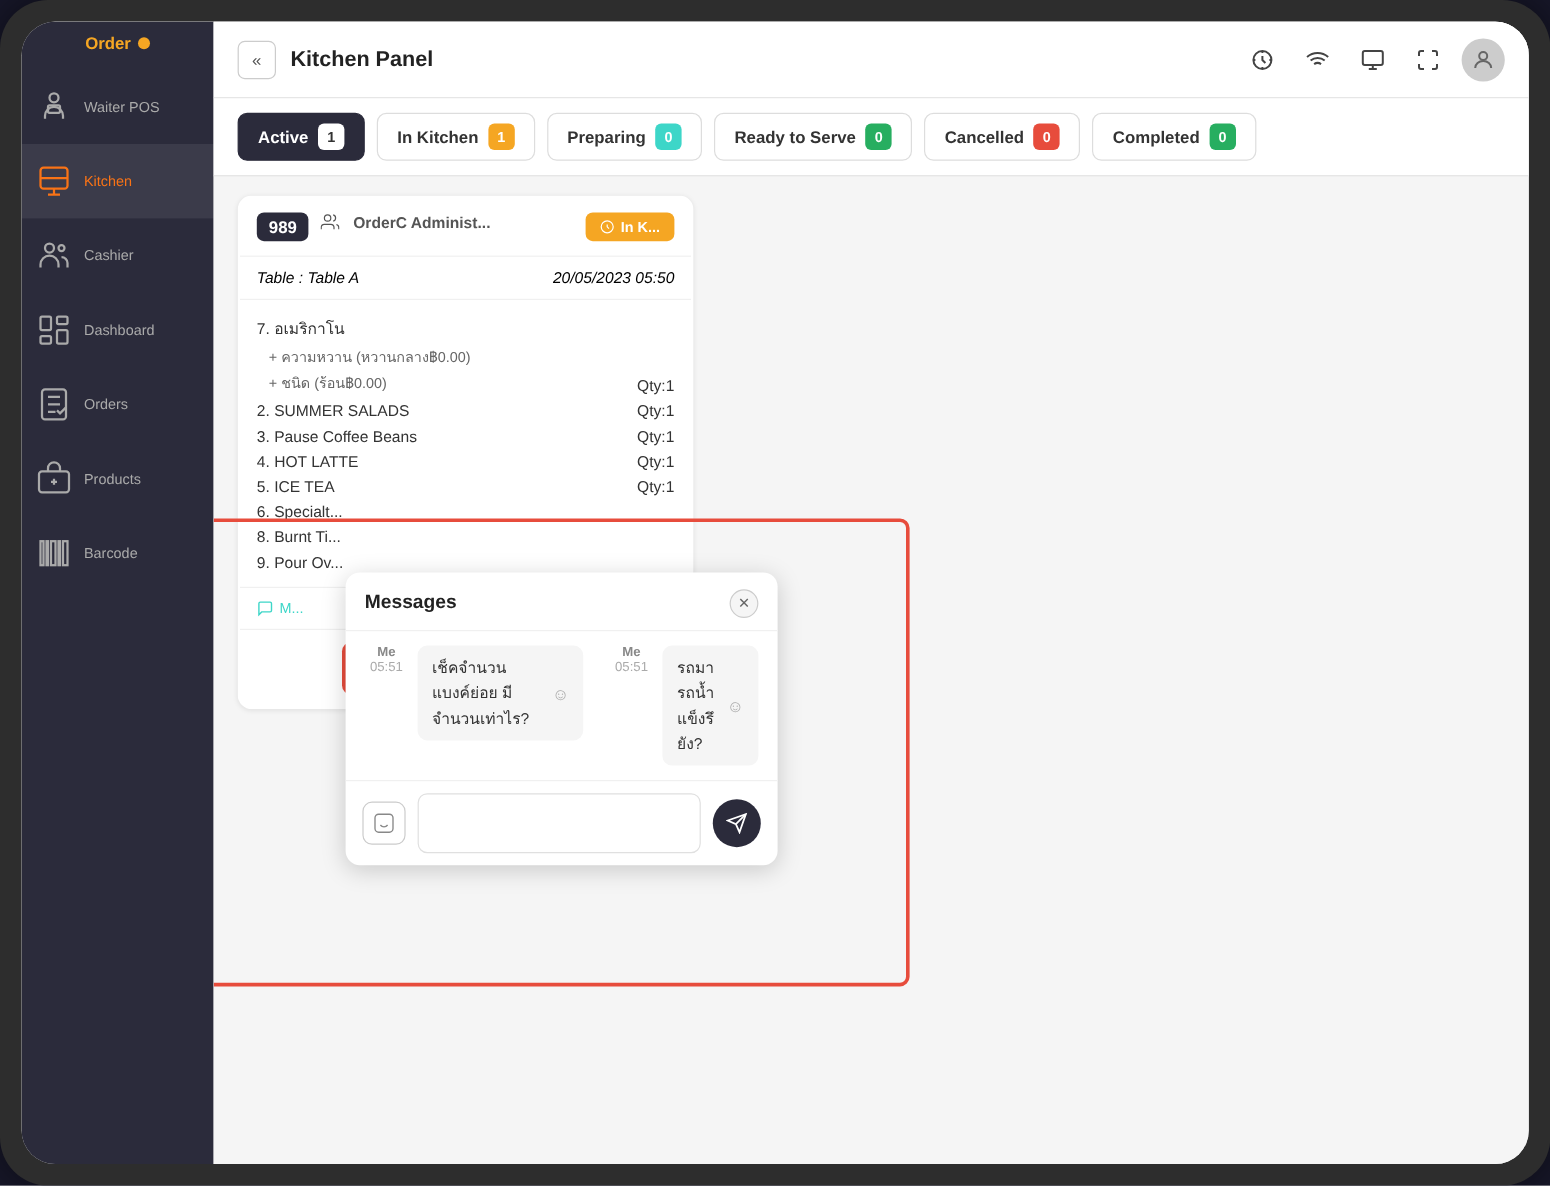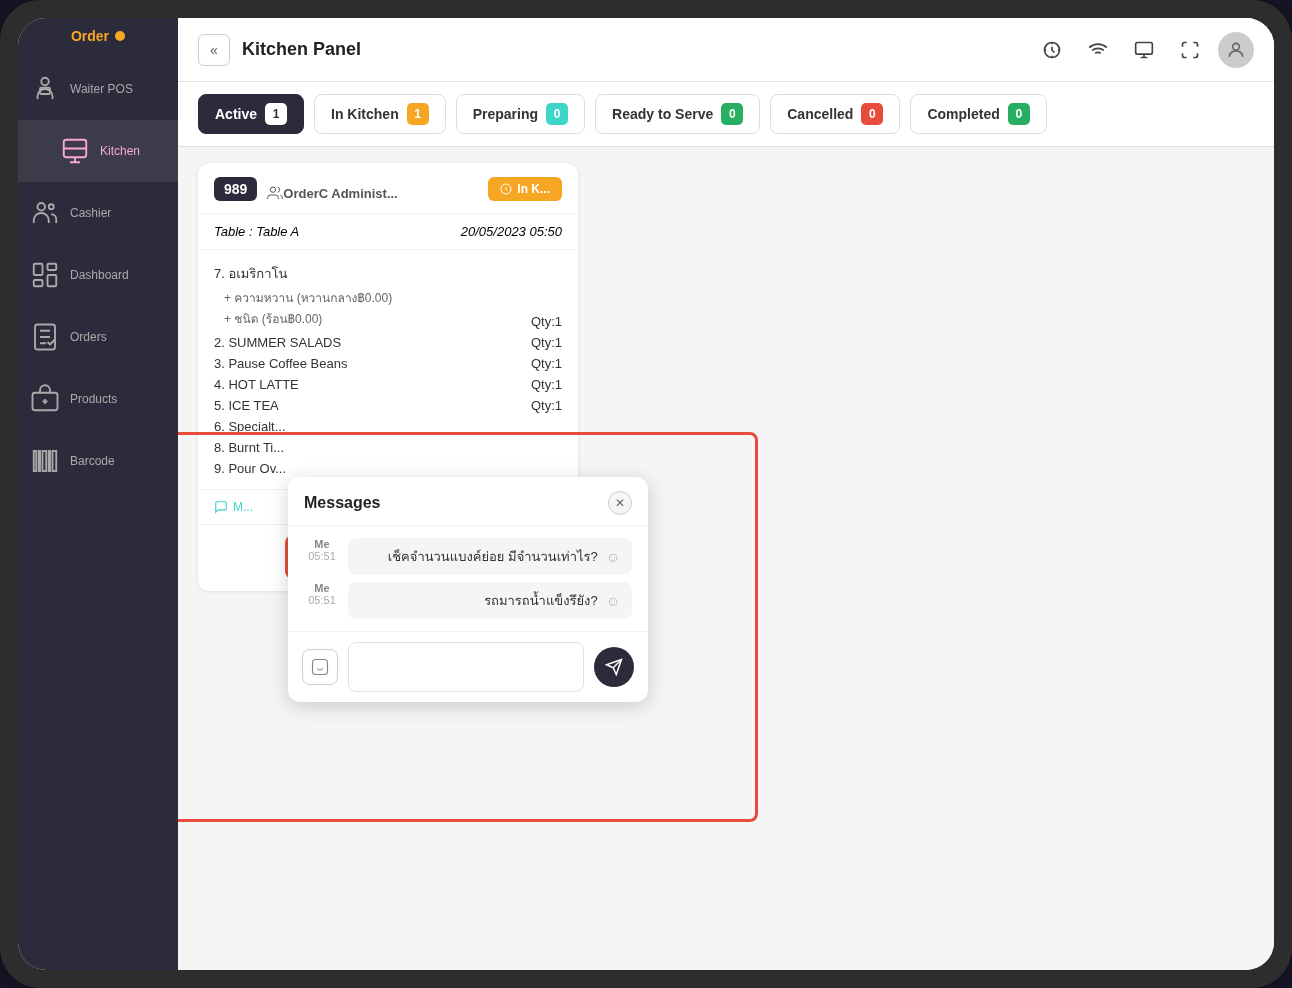--- a/index.html
+++ b/index.html
@@ -58,21 +58,21 @@
       display: flex;
       flex-direction: row;
       align-items: center;
       padding: 12px 8px;
       cursor: pointer;
       color: #aaa;
       font-size: 12px;
       gap: 6px;
       transition: background 0.2s;
     }
-    .sidebar-item.active { background: rgba(255,255,255,0.08); color: #f9a8d4; justify-content: center; }
+    .sidebar-item.active { background: rgba(255,255,255,0.08); color: #f97316; }
     .sidebar-item .icon-wrap {
       width: 38px;
       height: 38px;
       display: flex;
       align-items: center;
       justify-content: center;
       font-size: 22px;
     }
     .sidebar-item svg { width: 30px; height: 30px; fill: none; stroke: currentColor; stroke-width: 1.5; }
     
@@ -200,36 +200,36 @@
       border-radius: 12px;
       overflow: hidden;
       box-shadow: 0 1px 4px rgba(0,0,0,0.08);
       max-width: 380px;
       border: 2px solid transparent;
       position: relative;
     }
     .order-card-header {
       padding: 12px 14px;
       display: flex;
-      align-items: flex-end;
+      align-items: flex-start;
       gap: 10px;
       border-bottom: 1px solid #f0f0f0;
     }
     .order-num-badge {
       background: #2b2b3b;
       color: #fff;
       font-weight: bold;
       font-size: 14px;
       padding: 4px 10px;
       border-radius: 6px;
     }
     .order-source {
       display: flex;
       align-items: center;
-      gap: 0;
+      gap: 11px;
       font-size: 13px;
       color: #555;
       font-weight: 600;
       flex: 1;
     }
     .status-badge-kitchen {
       background: #f5a623;
       color: #fff;
       font-size: 12px;
       font-weight: bold;
@@ -340,22 +340,22 @@
       display: flex;
       align-items: center;
       justify-content: center;
       cursor: pointer;
       font-size: 12px;
       color: #666;
     }
     .messages-body {
       padding: 12px 16px;
       display: flex;
-      flex-direction: column;
-      gap: 7px;
+      flex-direction: row;
+      gap: 22px;
       min-height: 100px;
     }
     .message-row {
       display: flex;
       align-items: flex-start;
       gap: 8px;
     }
     .msg-meta {
       display: flex;
       flex-direction: column;

